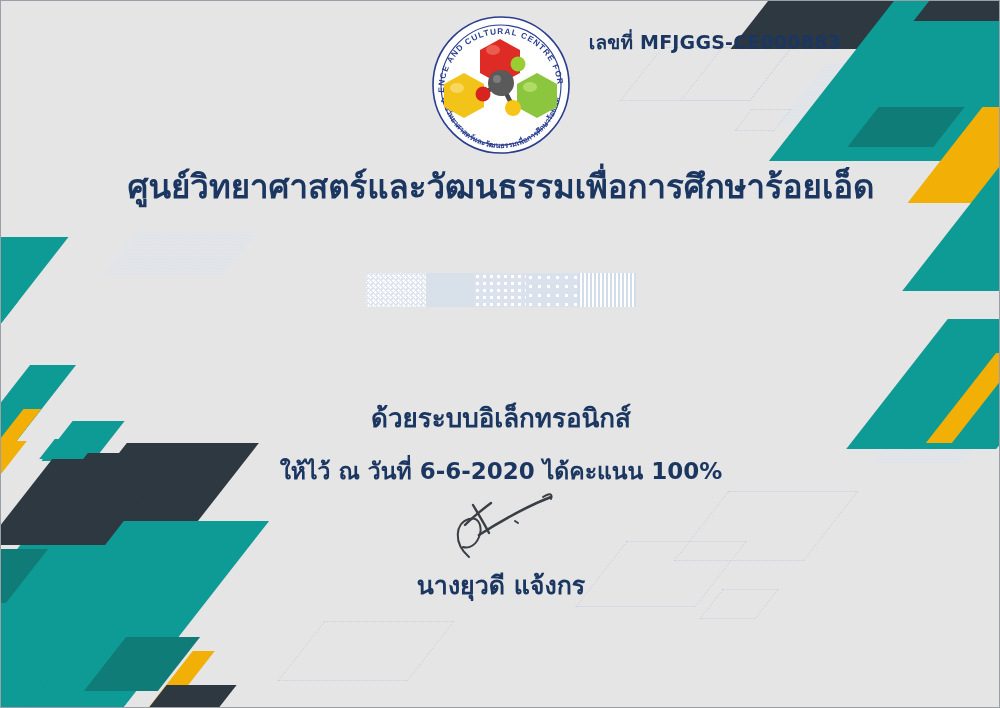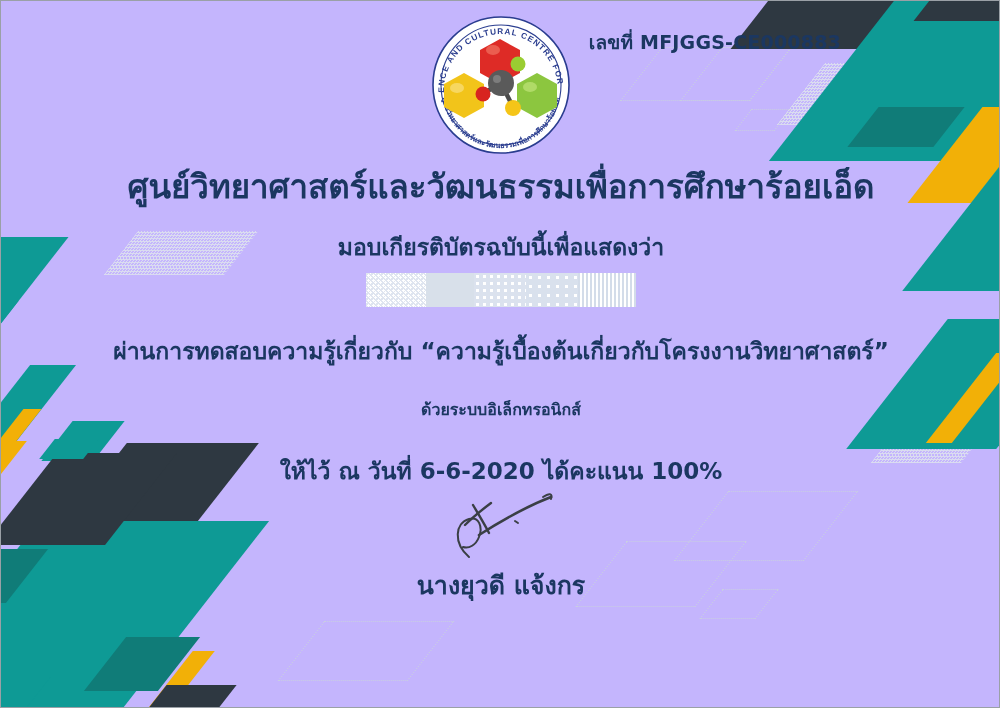--- a/index.html
+++ b/index.html
@@ -8,21 +8,21 @@
     width: 1000px;
     height: 708px;
     background: #ffffff;
     font-family: "DejaVu Sans", "Liberation Sans", sans-serif;
   }
 
   #certificate {
     position: relative;
     width: 1000px;
     height: 708px;
-    background: #c4b5fd;
+    background: #e5e5e5;
     border: 1px solid #9aa0a6;
     overflow: hidden;
   }
   #deco-layer {
     position: absolute;
     top: 0; left: 0;
     width: 1000px; height: 708px;
     z-index: 1;
   }
 
@@ -139,21 +139,21 @@
     font-size: 23px;
     font-weight: 700;
     color: #1b3761;
     white-space: nowrap;
   }
 
   #method-line {
     position: absolute;
     top: 396px;
     left: 0; right: 0;
-    font-size: 16px;
+    font-size: 26px;
     font-weight: 700;
     color: #1b3761;
   }
 
   #date-line {
     position: absolute;
     top: 444px;
     left: 0; right: 0;
     font-size: 23px;
     font-weight: 700;
@@ -275,31 +275,29 @@
         <circle cx="77" cy="74" r="13" fill="#5a5a5a"></circle>
         <circle cx="73" cy="70" r="4" fill="#8c8c8c" opacity=".7"></circle>
         <circle cx="59" cy="85" r="7.5" fill="#d8241f"></circle>
         <circle cx="94" cy="55" r="7.5" fill="#9acd32"></circle>
         <circle cx="89" cy="99" r="8" fill="#f5c518"></circle>
       </svg>
     </div>
 
     <div id="org-title">ศูนย์วิทยาศาสตร์และวัฒนธรรมเพื่อการศึกษาร้อยเอ็ด</div>
 
-    <div id="award-line">มอบเกียรติบัตรฉบับนี้เพื่อแสดงว่า</div>
 
     <div id="recipient-name">
       <div class="blk speckle" style="width:60px;"></div>
       <div class="blk solid" style="width:48px;"></div>
       <div class="blk dots" style="width:52px;"></div>
       <div class="blk dots2" style="width:52px;"></div>
       <div class="blk stripes" style="width:58px;"></div>
     </div>
 
-    <div id="exam-line">ผ่านการทดสอบความรู้เกี่ยวกับ “ความรู้เบื้องต้นเกี่ยวกับโครงงานวิทยาศาสตร์”</div>
 
     <div id="method-line">ด้วยระบบอิเล็กทรอนิกส์</div>
 
     <div id="date-line">ให้ไว้ ณ วันที่  6-6-2020  ได้คะแนน  100%</div>
 
     <div id="signature-mark">
       <svg viewBox="0 0 144 76" width="144" height="76" aria-hidden="true">
         <g fill="none" stroke="#3a3f45" stroke-linecap="round" stroke-linejoin="round">
           <path d="M40,70 C24,56 26,36 40,32 C50,29 54,40 50,50 C47,58 40,62 34,60" stroke-width="2"></path>
           <path d="M36,38 C44,30 54,22 62,16" stroke-width="2.4"></path>

